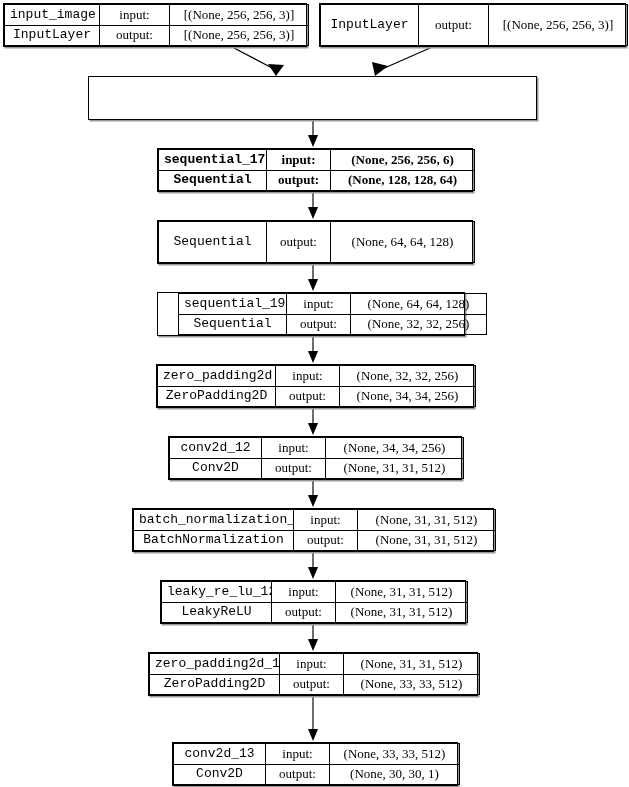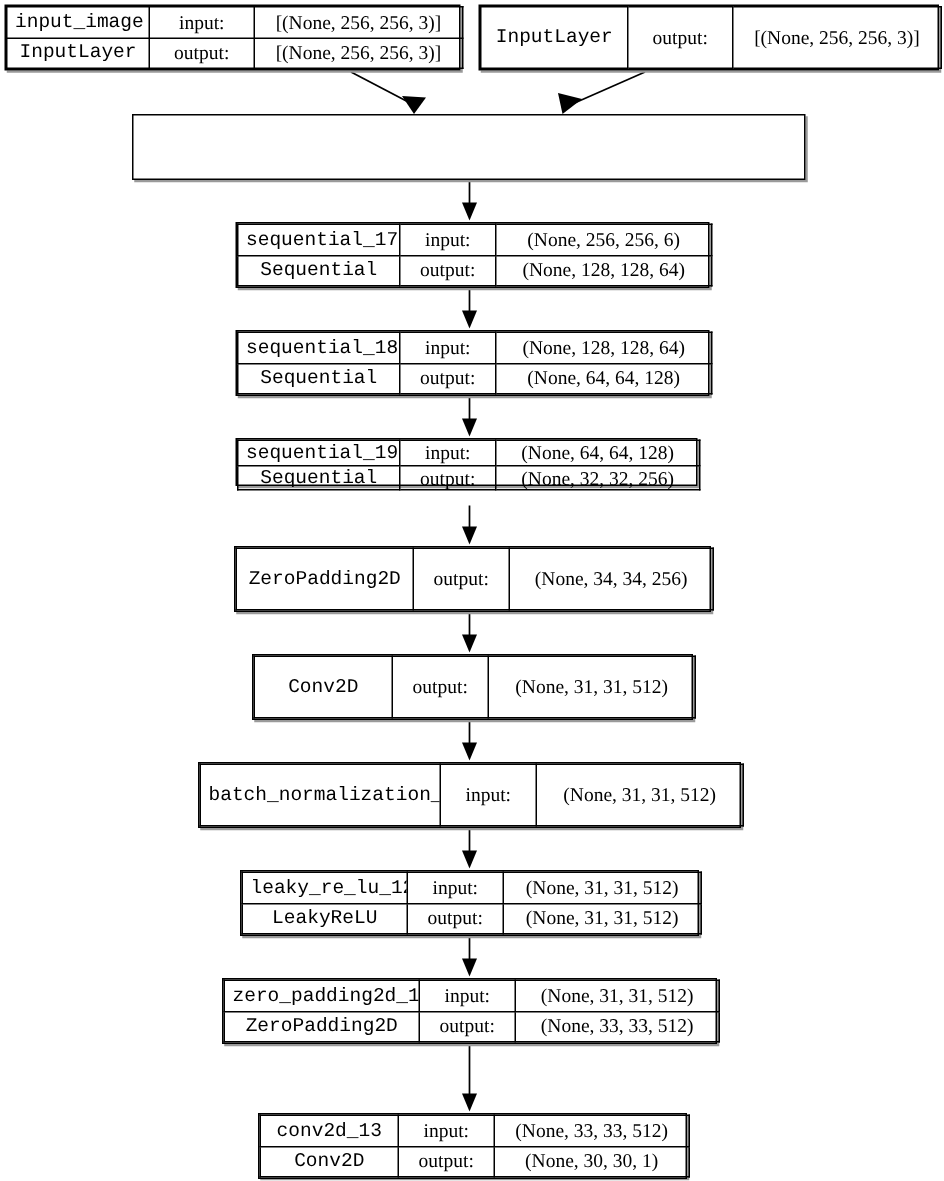--- a/index.html
+++ b/index.html
@@ -158,21 +158,21 @@
         <table>
           <colgroup>
             <col style="width:114px">
             <col style="width:64px">
             <col style="width:271px">
           </colgroup>
           <tbody>
           </tbody>
         </table>
       </div>
-      <div class="node" style="left: 157px; top: 148px; width: 316px; height: 44px;">
+      <div class="node" style="left: 157px; top: 148px; width: 316px; height: 44px; font-weight: bold;">
         <table>
           <colgroup>
             <col style="width:108px">
             <col style="width:64px">
             <col style="width:144px">
           </colgroup>
           <tbody>
             <tr>
               <td class="c-name">sequential_17</td>
               <td class="c-port">input:</td>
@@ -188,33 +188,28 @@
       </div>
       <div class="node" style="left: 157px; top: 220px; width: 316px; height: 44px;">
         <table>
           <colgroup>
             <col style="width:108px">
             <col style="width:64px">
             <col style="width:144px">
           </colgroup>
           <tbody>
             <tr>
-              <td class="c-name">sequential_18</td>
-              <td class="c-port">input:</td>
-              <td class="c-shape">(None, 128, 128, 64)</td>
-            </tr>
-            <tr>
               <td class="c-name">Sequential</td>
               <td class="c-port">output:</td>
               <td class="c-shape">(None, 64, 64, 128)</td>
             </tr>
           </tbody>
         </table>
       </div>
-      <div class="node" style="left: 157px; top: 292px; width: 308px; height: 32px;">
+      <div class="node" style="left: 157px; top: 292px; width: 308px; height: 44px; padding-left: 20px;">
         <table>
           <colgroup>
             <col style="width:108px">
             <col style="width:64px">
             <col style="width:136px">
           </colgroup>
           <tbody>
             <tr>
               <td class="c-name">sequential_19</td>
               <td class="c-port">input:</td>
@@ -230,56 +225,71 @@
       </div>
       <div class="node" style="left: 156px; top: 364px; width: 318px; height: 44px;">
         <table>
           <colgroup>
             <col style="width:118px">
             <col style="width:64px">
             <col style="width:136px">
           </colgroup>
           <tbody>
             <tr>
+              <td class="c-name">zero_padding2d</td>
+              <td class="c-port">input:</td>
+              <td class="c-shape">(None, 32, 32, 256)</td>
+            </tr>
+            <tr>
               <td class="c-name">ZeroPadding2D</td>
               <td class="c-port">output:</td>
               <td class="c-shape">(None, 34, 34, 256)</td>
             </tr>
           </tbody>
         </table>
       </div>
       <div class="node" style="left: 168px; top: 436px; width: 294px; height: 44px;">
         <table>
           <colgroup>
             <col style="width:92px">
             <col style="width:64px">
             <col style="width:138px">
           </colgroup>
           <tbody>
             <tr>
+              <td class="c-name">conv2d_12</td>
+              <td class="c-port">input:</td>
+              <td class="c-shape">(None, 34, 34, 256)</td>
+            </tr>
+            <tr>
               <td class="c-name">Conv2D</td>
               <td class="c-port">output:</td>
               <td class="c-shape">(None, 31, 31, 512)</td>
             </tr>
           </tbody>
         </table>
       </div>
       <div class="node" style="left: 132px; top: 508px; width: 362px; height: 44px;">
         <table>
           <colgroup>
             <col style="width:160px">
             <col style="width:64px">
             <col style="width:138px">
           </colgroup>
           <tbody>
             <tr>
               <td class="c-name">batch_normalization_18</td>
               <td class="c-port">input:</td>
               <td class="c-shape">(None, 31, 31, 512)</td>
             </tr>
+            <tr>
+              <td class="c-name">BatchNormalization</td>
+              <td class="c-port">output:</td>
+              <td class="c-shape">(None, 31, 31, 512)</td>
+            </tr>
           </tbody>
         </table>
       </div>
       <div class="node" style="left: 160px; top: 580px; width: 306px; height: 44px;">
         <table>
           <colgroup>
             <col style="width:110px">
             <col style="width:64px">
             <col style="width:132px">
           </colgroup>

